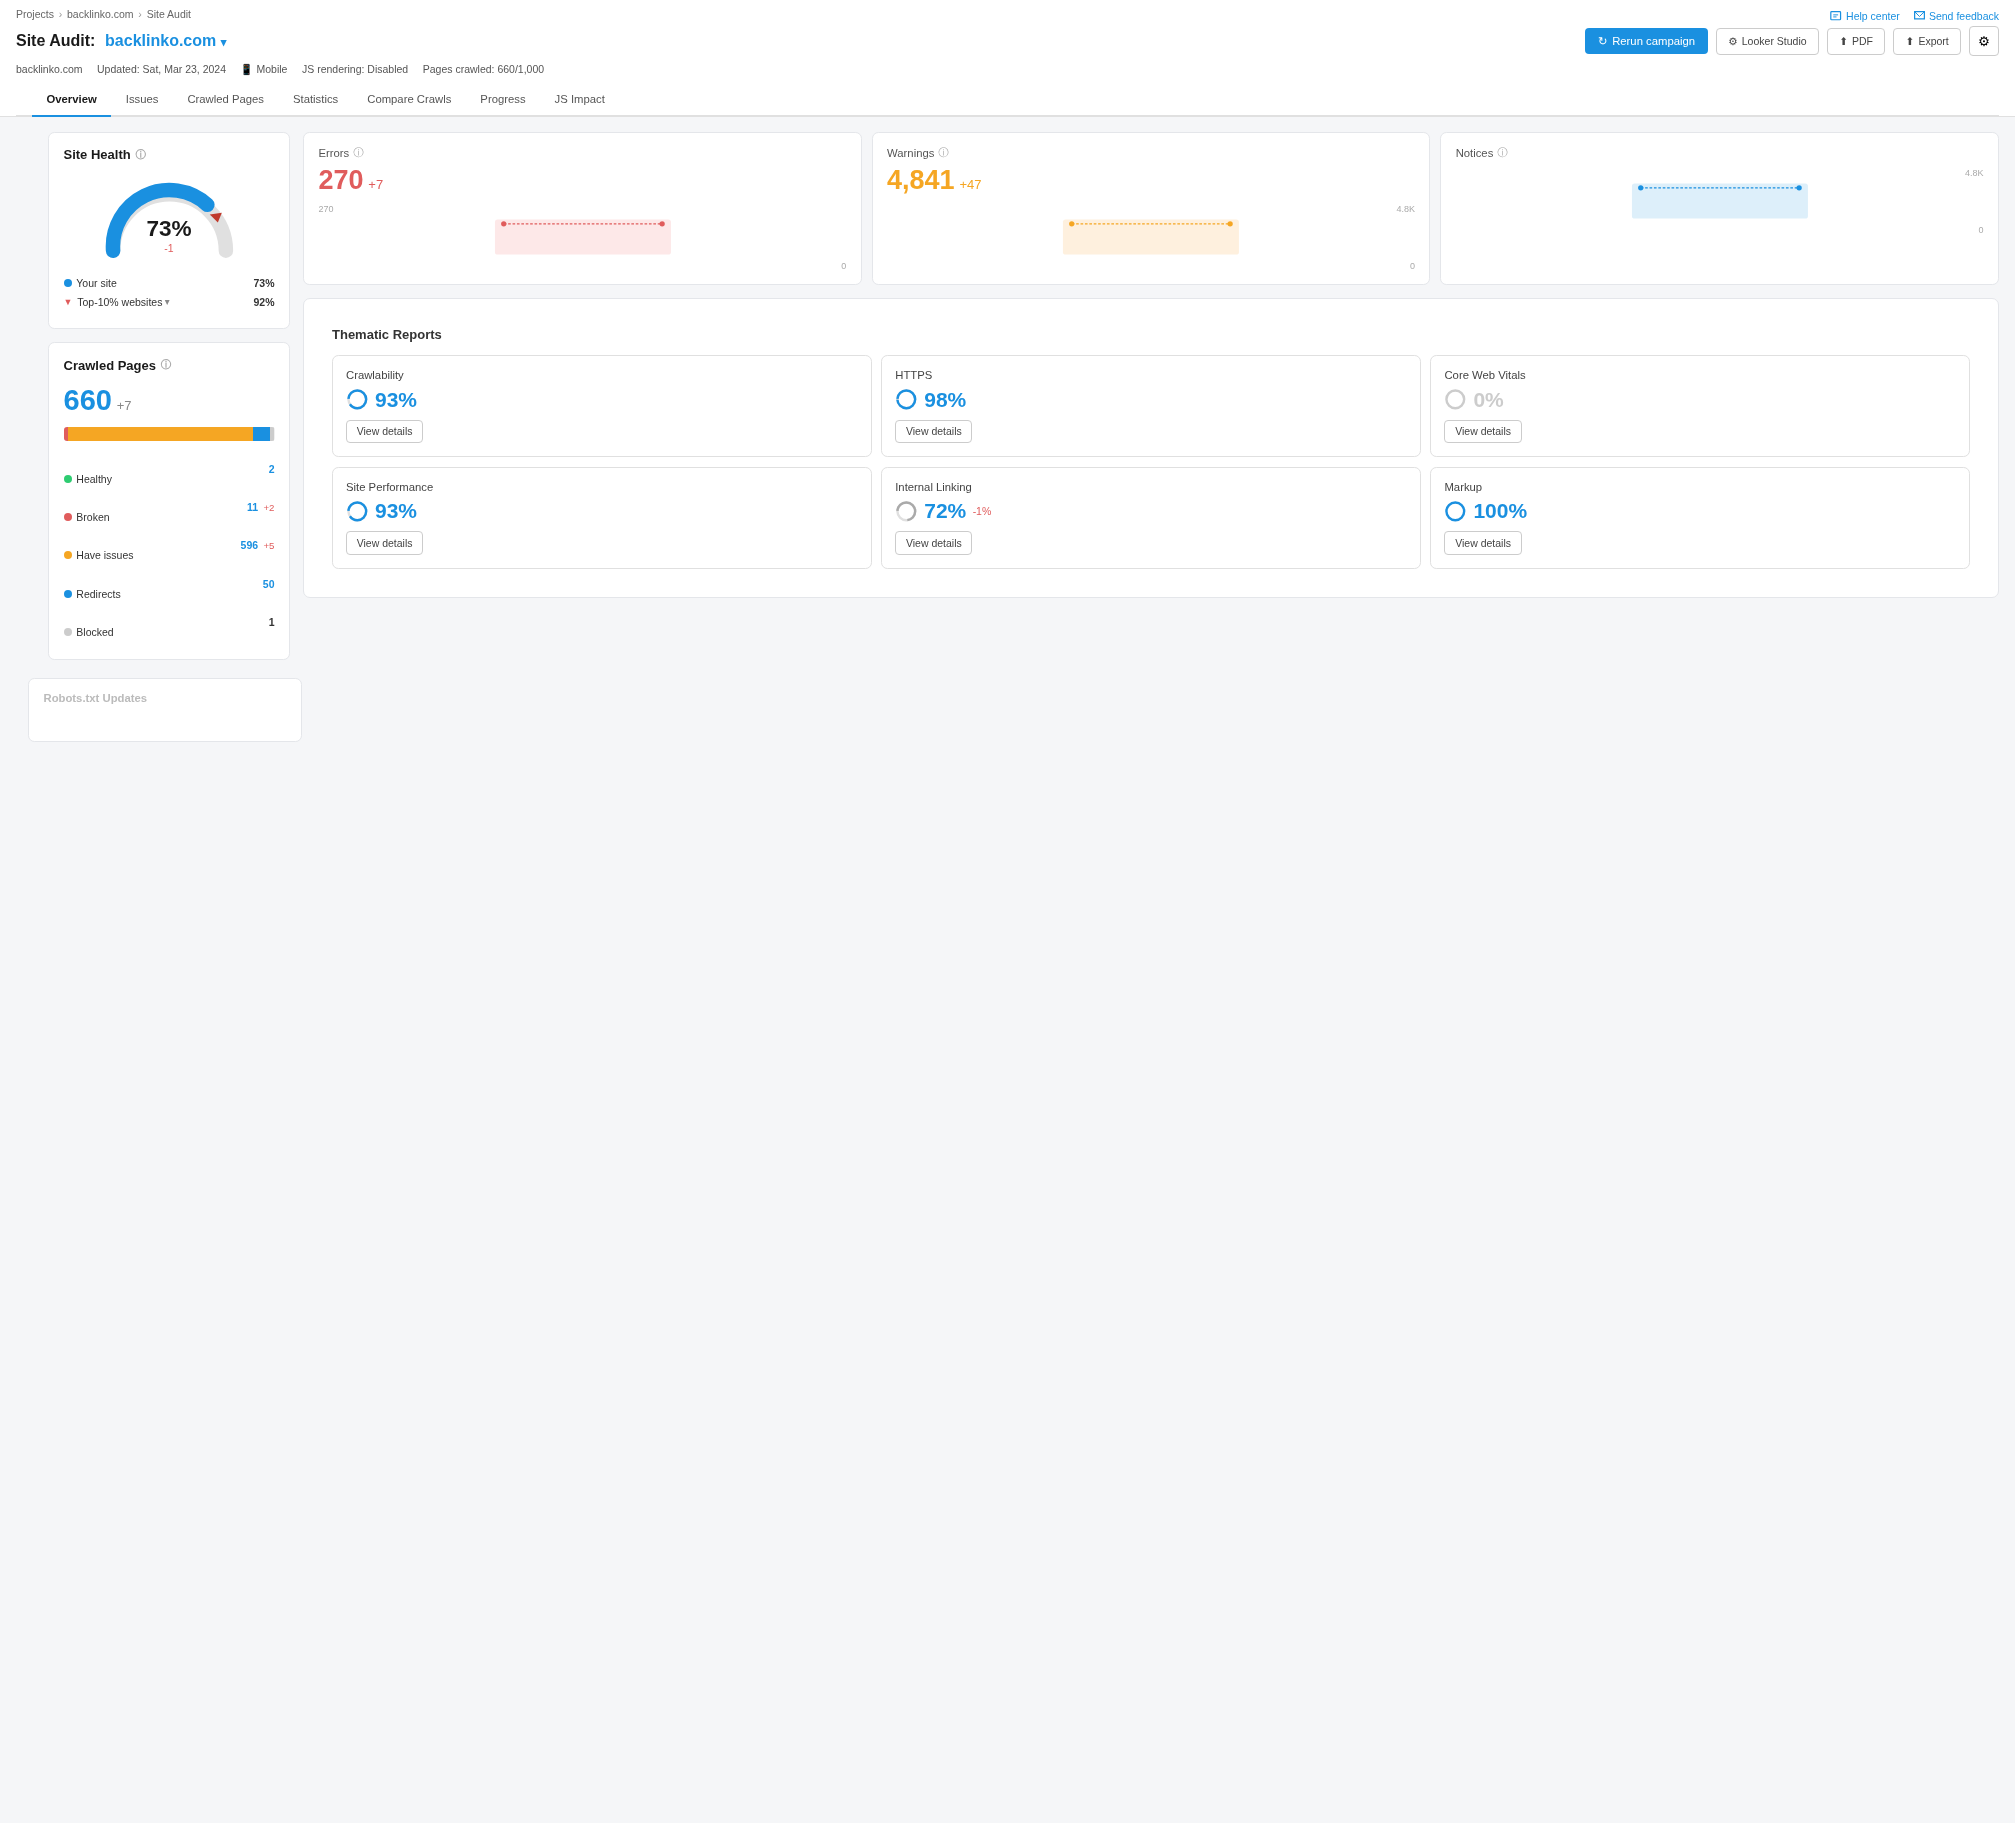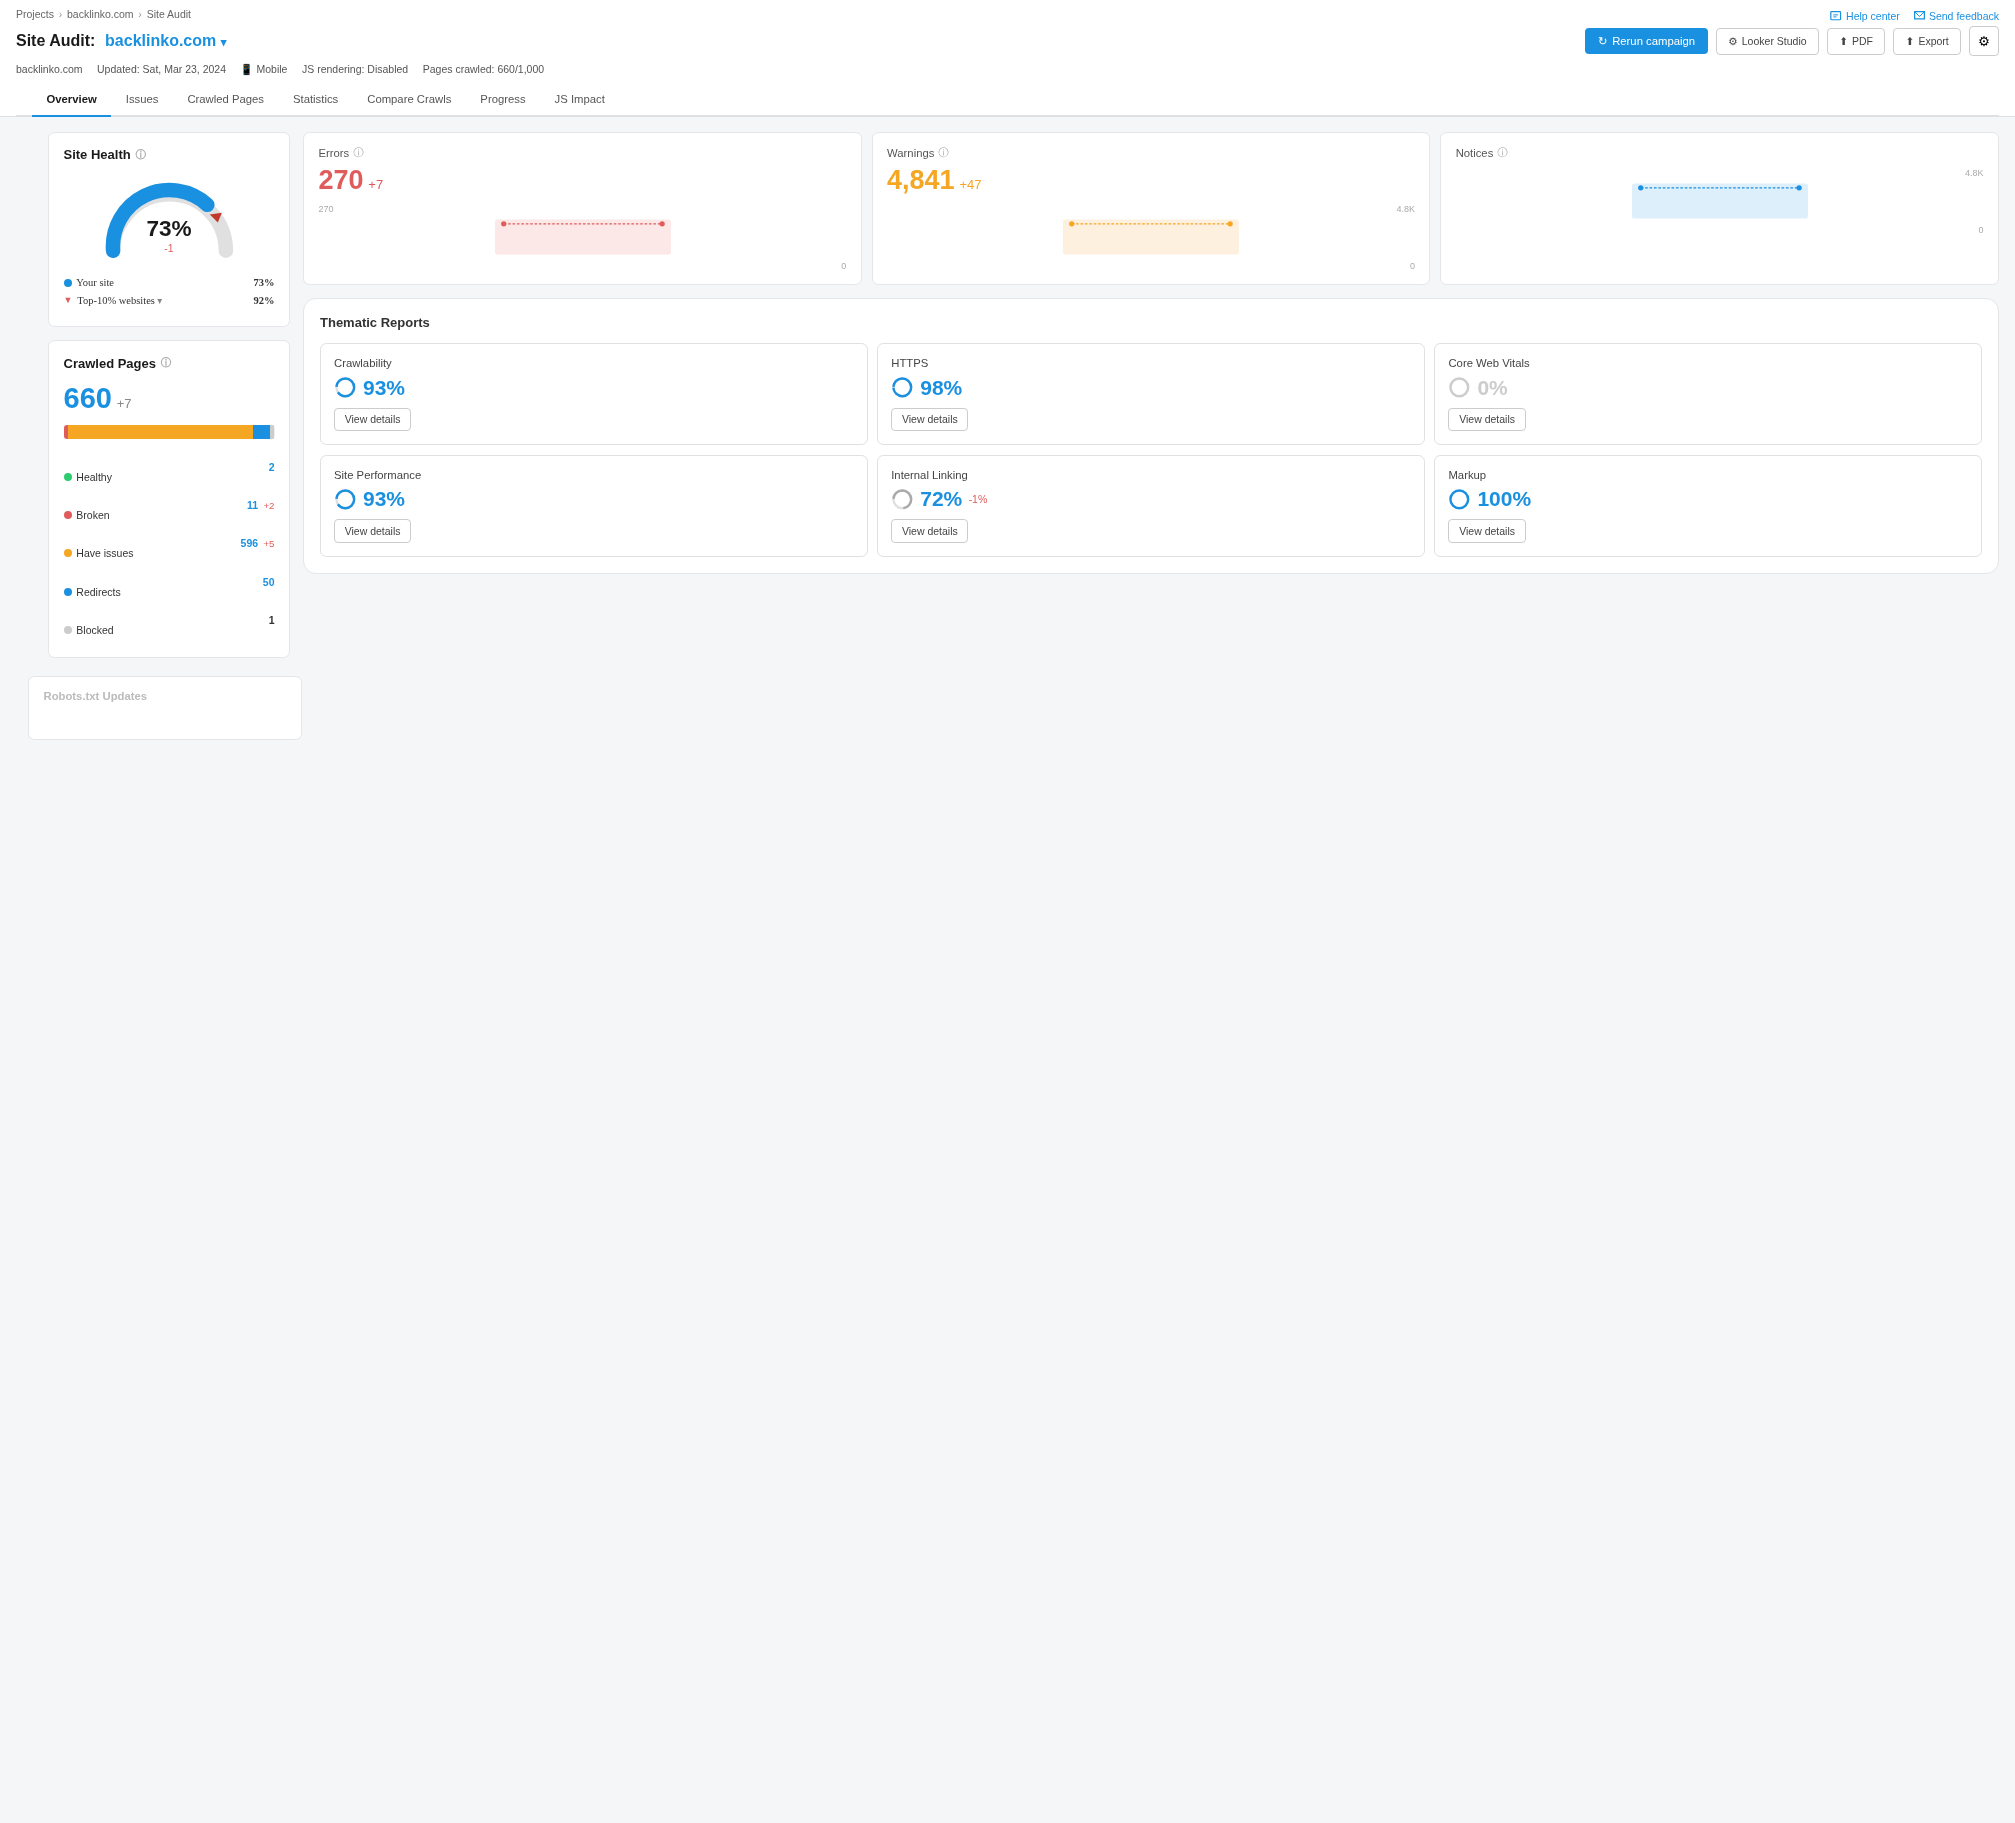--- a/index.html
+++ b/index.html
@@ -35,21 +35,21 @@
     
     .card-title { font-size: 13px; font-weight: 700; color: #1a1a1a; margin-bottom: 11.3px; display: flex; align-items: center; gap: 4.8px; }
     .info-icon { color: #aaa; font-size: 10.5px; }
 
     .gauge-container { display: flex; justify-content: center; margin: 8px 0 14.5px 0; position: relative; }
     .gauge-svg { width: 145px; height: 89px; }
     .gauge-center { position: absolute; top: 50%; left: 50%; transform: translate(-50%, -5%); text-align: center; }
     .gauge-pct { font-size: 22.6px; font-weight: 800; color: #1a1a1a; display: block; }
     .gauge-delta { font-size: 10.5px; color: #e05c5c; display: block; }
 
-    .legend-row { display: flex; align-items: flex-start; justify-content: space-between; margin-bottom: 6.4px; font-size: 10.5px; font-family: Liberation Serif, serif; }
+    .legend-row { display: flex; align-items: flex-start; justify-content: space-between; margin-bottom: 6.4px; font-size: 10.5px; }
     .legend-dot { width: 8px; height: 8px; border-radius: 50%; display: inline-block; margin-right: 4.8px; }
     .legend-left { display: flex; align-items: center; }
     .legend-val { font-weight: 600; color: #333; }
     .triangle-down { color: #e05c5c; font-size: 9px; margin-right: 4.8px; }
 
     
     .crawled-count { font-size: 29px; font-weight: 800; color: #1a90e0; display: flex; align-items: baseline; gap: 4.8px; }
     .count-delta { font-size: 13px; font-weight: 400; color: #888; }
     .progress-bar-outer { height: 14.5px; border-radius: 3.2px; background: #f0f0f0; display: flex; overflow: hidden; margin: 9.7px 0 11.3px 0; }
     .pb-red { background: #e05c5c; }
@@ -73,21 +73,21 @@
     .metric-errors { color: #e05c5c; }
     .metric-warnings { color: #f5a623; }
     .metric-notices { color: #1a90e0; }
     .metric-delta-red { font-size: 13px; font-weight: 400; color: #e05c5c; }
     .metric-delta-orange { font-size: 13px; font-weight: 400; color: #f5a623; }
     .metric-delta-blue { font-size: 13px; font-weight: 400; color: #1a90e0; }
 
     .mini-chart { margin-top: 8px; }
     .mini-chart svg { width: 100%; height: 44px; }
 
-    .thematic-section { background: #fff; border-radius: 13px; border: 0.8px solid #e4e6ea; padding: 16px; }
+    .thematic-section { background: #fff; border-radius: 7px; border: 0.8px solid #e4e6ea; padding: 28px; }
     .thematic-title { font-size: 13px; font-weight: 700; margin-bottom: 13px; }
     .thematic-grid { display: grid; grid-template-columns: 1fr 1fr 1fr; gap: 9.7px; }
     .thematic-card { border: 0.8px solid #e0e0e0; border-radius: 6.4px; padding: 13px; }
     .th-label { font-size: 11.3px; color: #444; margin-bottom: 6.4px; }
     .th-value-row { display: flex; align-items: center; gap: 6.4px; margin-bottom: 8px; }
     .th-value { font-size: 21px; font-weight: 800; color: #1a90e0; }
     .th-delta-neg { font-size: 10.5px; color: #e05c5c; }
     .btn-view { border: 0.8px solid #ccc; background: #fff; border-radius: 4px; padding: 4.8px 9.7px; font-size: 10.5px; cursor: pointer; color: #444; }
 
     .bottom-row { display: grid; grid-template-columns: 274px 1fr; gap: 13px; margin-top: 3.2px; }

